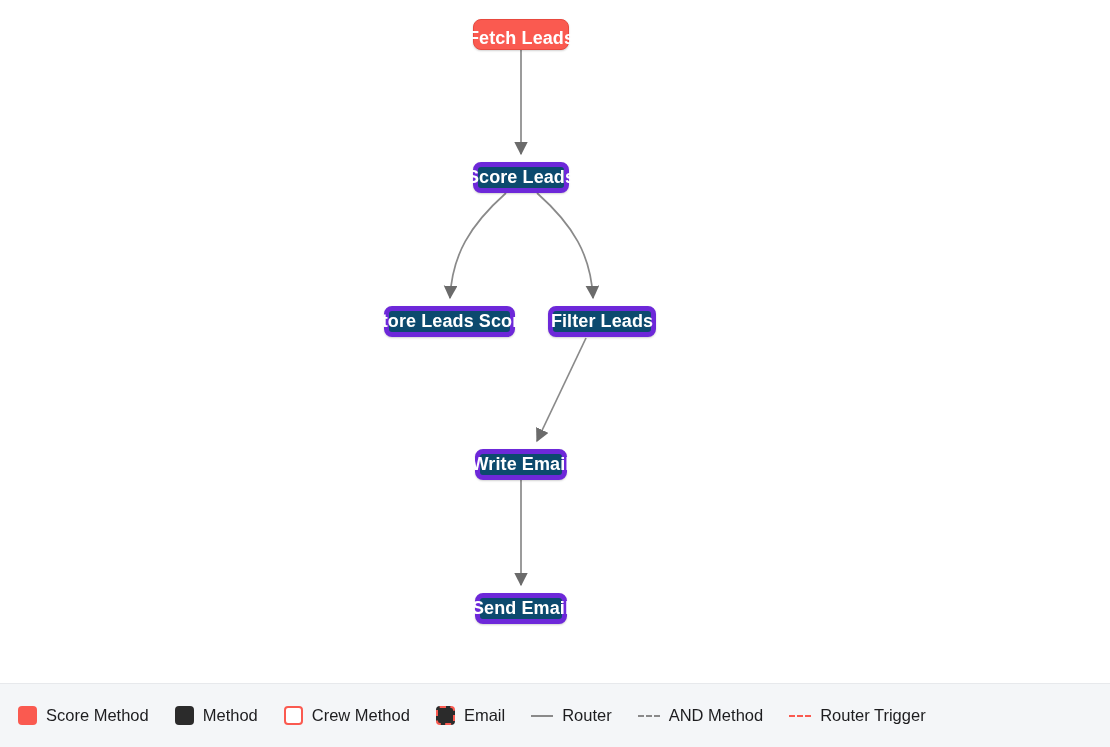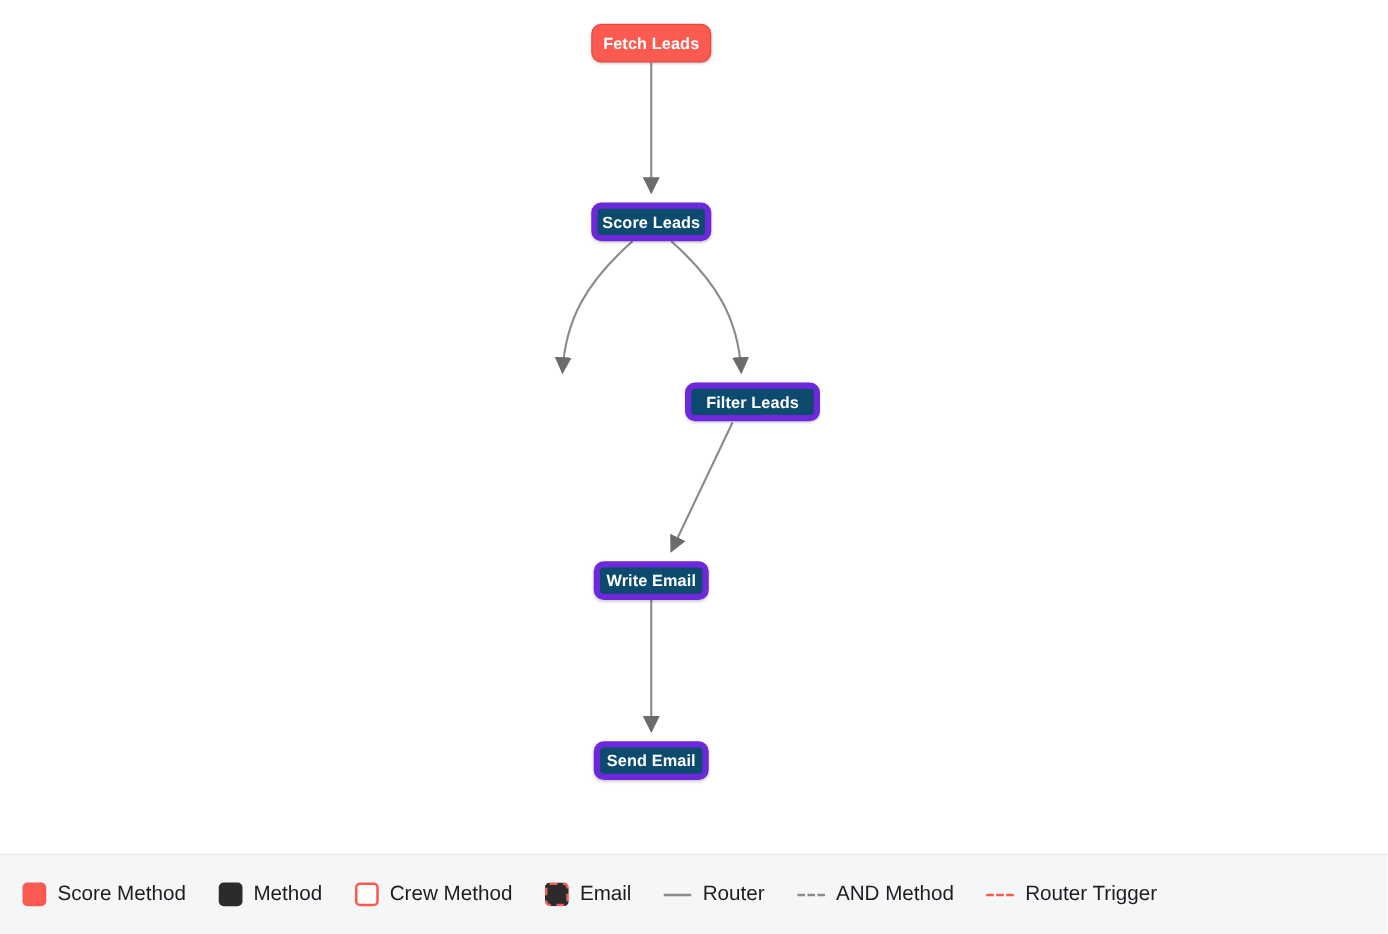--- a/index.html
+++ b/index.html
@@ -28,24 +28,24 @@
     left: 0; top: 0;
     width: 1110px;
     height: 683px;
   }
 
   
   .node {
     position: absolute;
     box-sizing: border-box;
     display: flex;
-    align-items: center;
+    align-items: flex-end;
     justify-content: center;
     border-radius: 8px;
-    font-size: 13px;
+    font-size: 18px;
     font-weight: 700;
     letter-spacing: .1px;
     color: #ffffff;
     white-space: nowrap;
     padding: 0 13px;
     height: 31px;
     z-index: 2;
   }
   .node.method {
     background: #0c4a6e;
@@ -141,20 +141,23 @@
 
     <path d="M521,480 L521,585" fill="none" stroke="#8a8a8a" stroke-width="1.7" marker-end="url(#arrow)"></path>
   </svg>
 
   <div class="node start" style="left:473px; top:19px;  width:96px;">
     <span>Fetch Leads</span>
   </div>
   <div class="node method" style="left:473px; top:162px; width:96px;">
     <span>Score Leads</span>
   </div>
+  <div class="node method" style="left:384px; top:306px; width:131px;">
+    <span>Store Leads Score</span>
+  </div>
   <div class="node method" style="left:548px; top:306px; width:108px;">
     <span>Filter Leads</span>
   </div>
   <div class="node method" style="left:475px; top:449px; width:92px;">
     <span>Write Email</span>
   </div>
   <div class="node method" style="left:475px; top:593px; width:92px;">
     <span>Send Email</span>
   </div>
 

